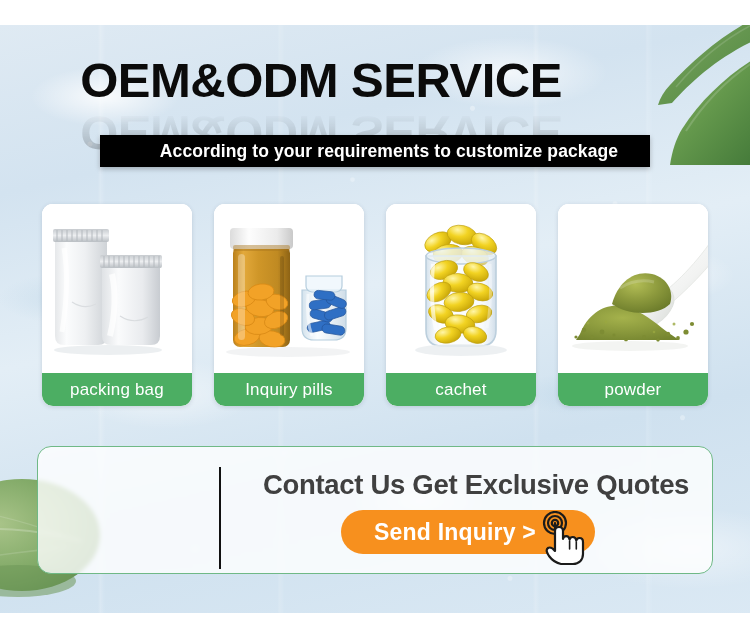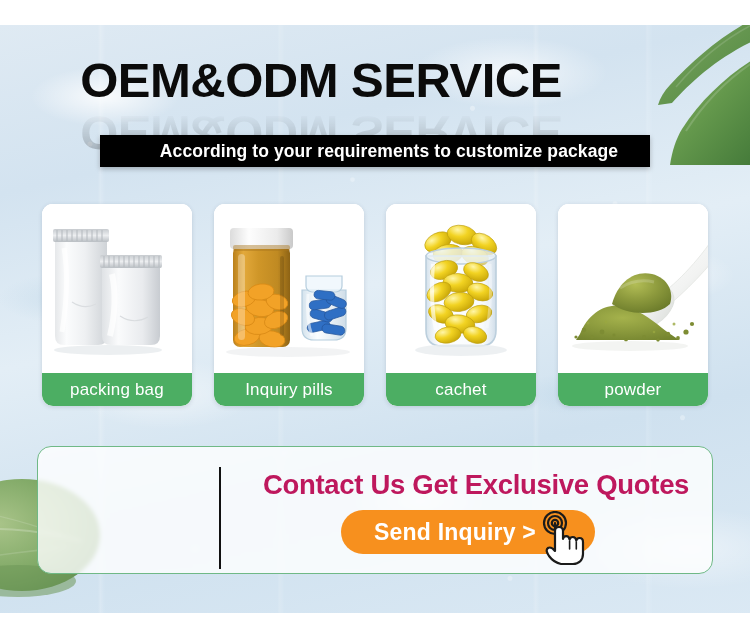--- a/index.html
+++ b/index.html
@@ -150,21 +150,21 @@
   .banner-divider {
     position: absolute; left: 181px; top: 20px;
     width: 1.5px; height: 102px; background: #111;
   }
   .banner-right {
     position: absolute; left: 200px; top: 0; width: 476px; height: 128px;
   }
   .contact-head {
     position: absolute; left: 0; top: 22px; width: 476px;
     text-align: center;
-    color: #be185d; font-size: 27.5px; font-weight: 700;
+    color: #404040; font-size: 27.5px; font-weight: 700;
     letter-spacing: -0.3px;
   }
   .inquiry-btn {
     position: absolute; left: 103px; top: 63px;
     width: 254px; height: 44px;
     background: #f7901e;
     border: none;
     border-radius: 22px;
     display: flex; align-items: center; justify-content: center;
     cursor: pointer;

